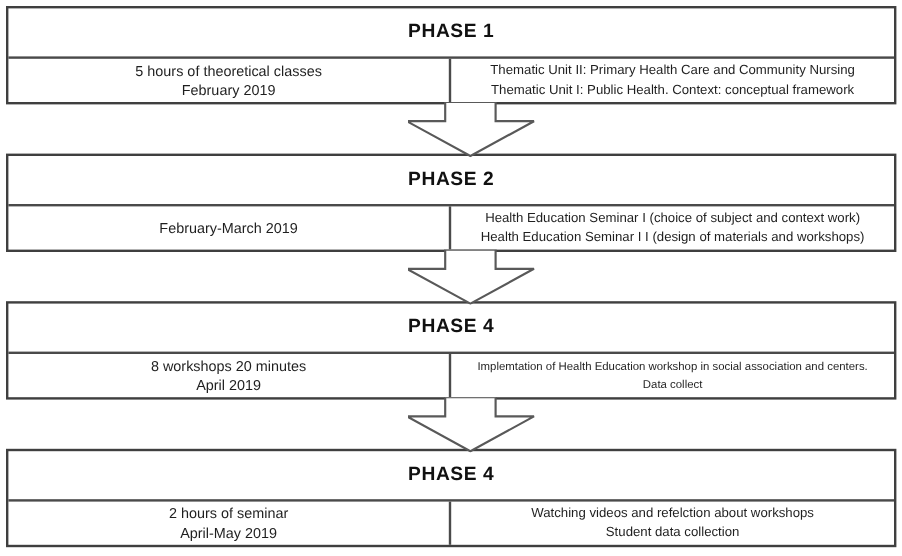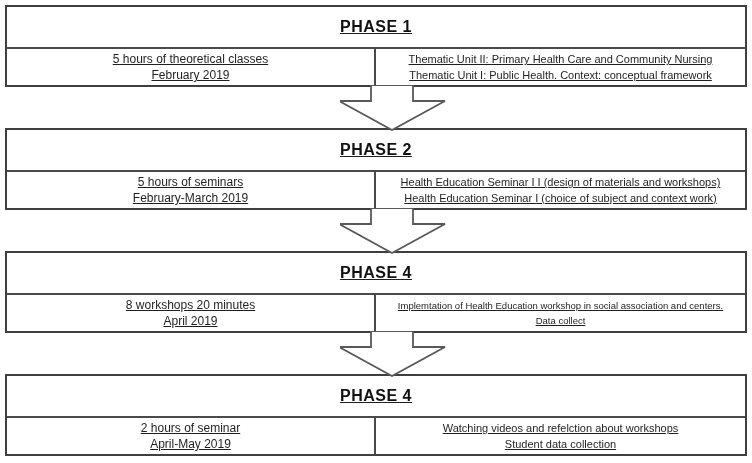--- a/index.html
+++ b/index.html
@@ -18,21 +18,20 @@
     top: 5px;
     width: 742px;
   }
   .phase {
     box-sizing: border-box;
     height: 82px;
     border: 2px solid #3f3f3f;
     display: flex;
     flex-direction: column;
     background: #ffffff;
-    text-decoration: underline;
   }
   .phase-header {
     flex: 0 0 40px;
     display: flex;
     align-items: center;
     justify-content: center;
     font-size: 16px;
     font-weight: bold;
     letter-spacing: 0.5px;
     border-bottom: 2px solid #4a4a4a;
@@ -98,26 +97,25 @@
   <div class="arrow-row">
     <svg width="106" height="46" viewBox="0 0 106 46" aria-hidden="true">
       <polygon points="31,0 73,0 73,16 105,16 52,45 -1,16 31,16" fill="#ffffff" stroke="#595959" stroke-width="1.8"></polygon>
     </svg>
   </div>
 
   <section class="phase phase-2">
     <div class="phase-header">PHASE 2</div>
     <div class="phase-body">
       <div class="cell cell-left">
-        <div class="line">5 hours of seminars</div>
         <div class="line">February-March 2019</div>
       </div>
       <div class="cell cell-right">
+        <div class="line">Health Education Seminar I (choice of subject and context work)</div>
         <div class="line">Health Education Seminar I I (design of materials and workshops)</div>
-        <div class="line">Health Education Seminar I (choice of subject and context work)</div>
       </div>
     </div>
   </section>
 
   <div class="arrow-row">
     <svg width="106" height="46" viewBox="0 0 106 46" aria-hidden="true">
       <polygon points="31,0 73,0 73,16 105,16 52,45 -1,16 31,16" fill="#ffffff" stroke="#595959" stroke-width="1.8"></polygon>
     </svg>
   </div>
 

